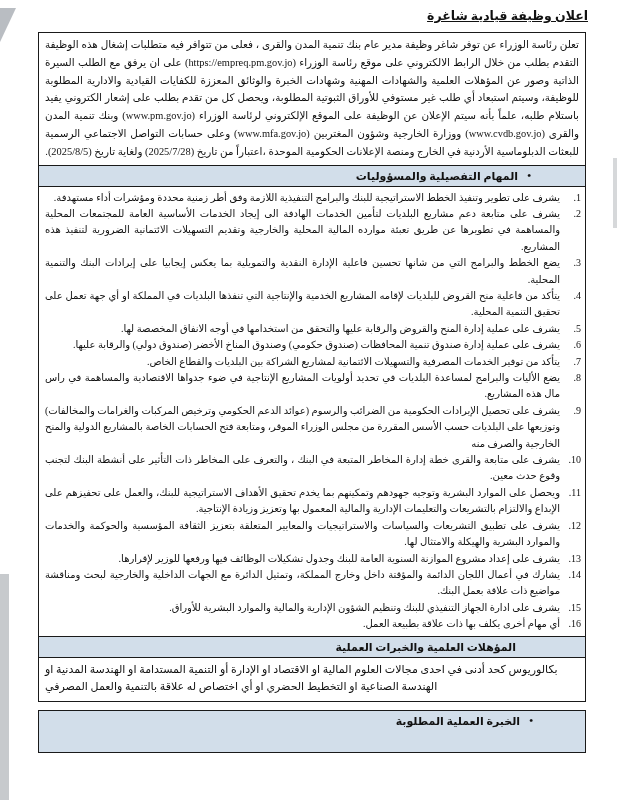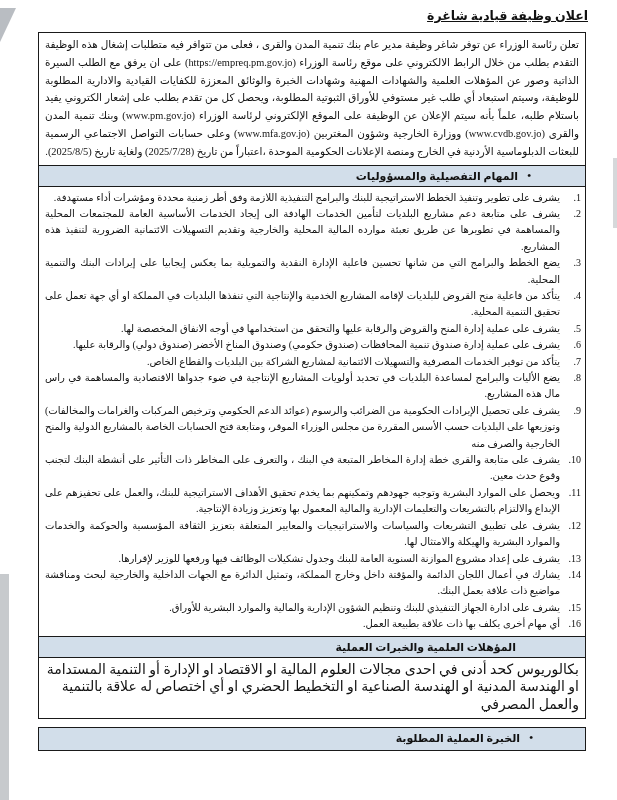--- a/index.html
+++ b/index.html
@@ -35,23 +35,23 @@
   }
   .band-inner{display:block;}
   .pad-tasks{padding-right:54px;}
   .pad-quals{padding-right:69px;}
   .pad-exp{padding-right:52px;}
   .bullet{display:inline-block;margin-left:9px;font-size:11px;transform:translateY(-1px);}
   .box-tasks{padding:3px 4px 3px 5px;}
   .task{display:flex;direction:rtl;font-size:10px;line-height:16.4px;}
   .task .num{flex:0 0 21px;text-align:right;}
   .task .txt{flex:1;text-align:justify;padding-left:1px;}
-  .box-quals{padding:3px 6px 5px 6px;font-size:14px;line-height:17.5px;text-align:right;}
+  .box-quals{padding:3px 6px 5px 6px;font-size:11px;line-height:17.5px;text-align:left;}
   .gap{height:9px;background:#fff;}
-  .band-last{height:24px;box-sizing:border-box;}
+  .band-last{height:43px;box-sizing:border-box;}
 </style>
 </head>
 <body>
 
 <div class="page">
   <div class="artifact-tl"></div>
   <div class="artifact-left"></div>
   <div class="artifact-right"></div>
 
   <div class="title">اعلان وظيفة قيادية شاغرة</div>

